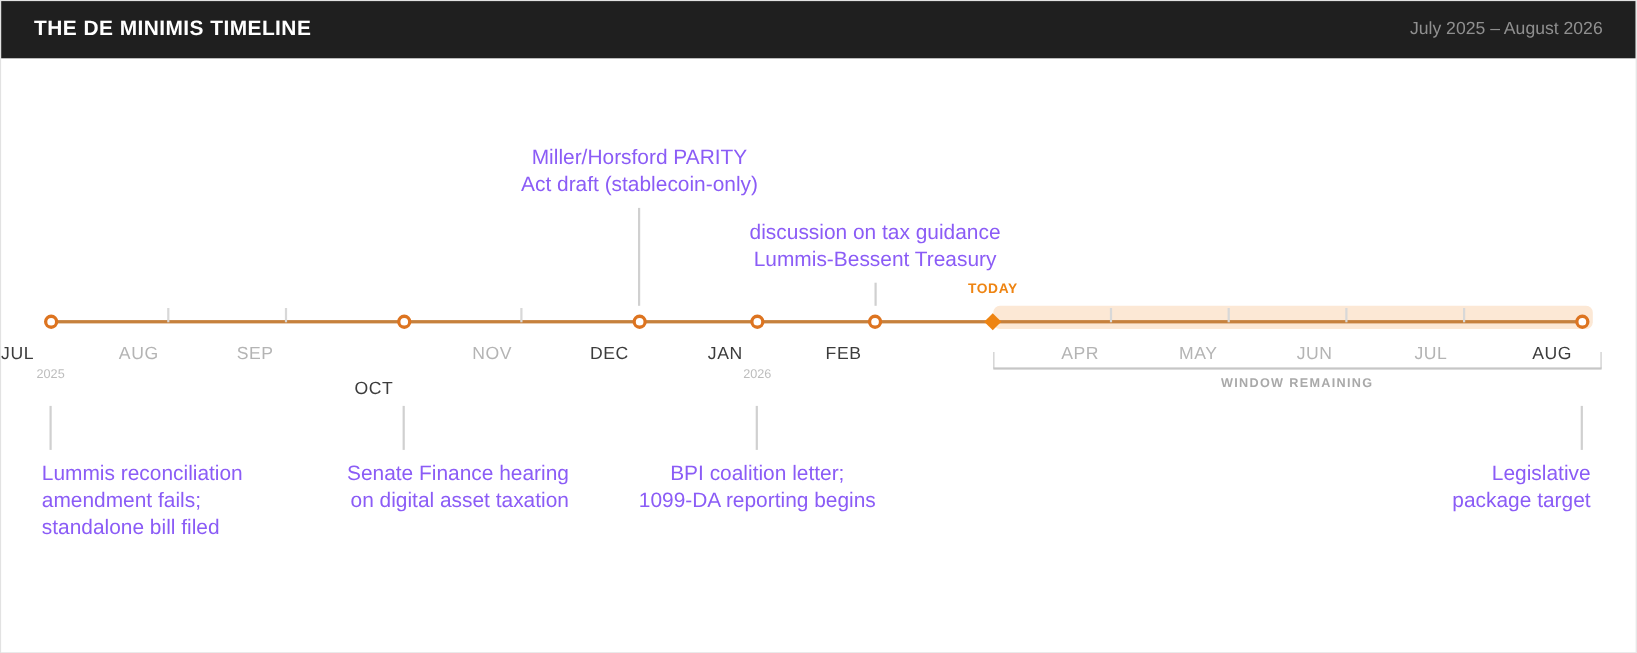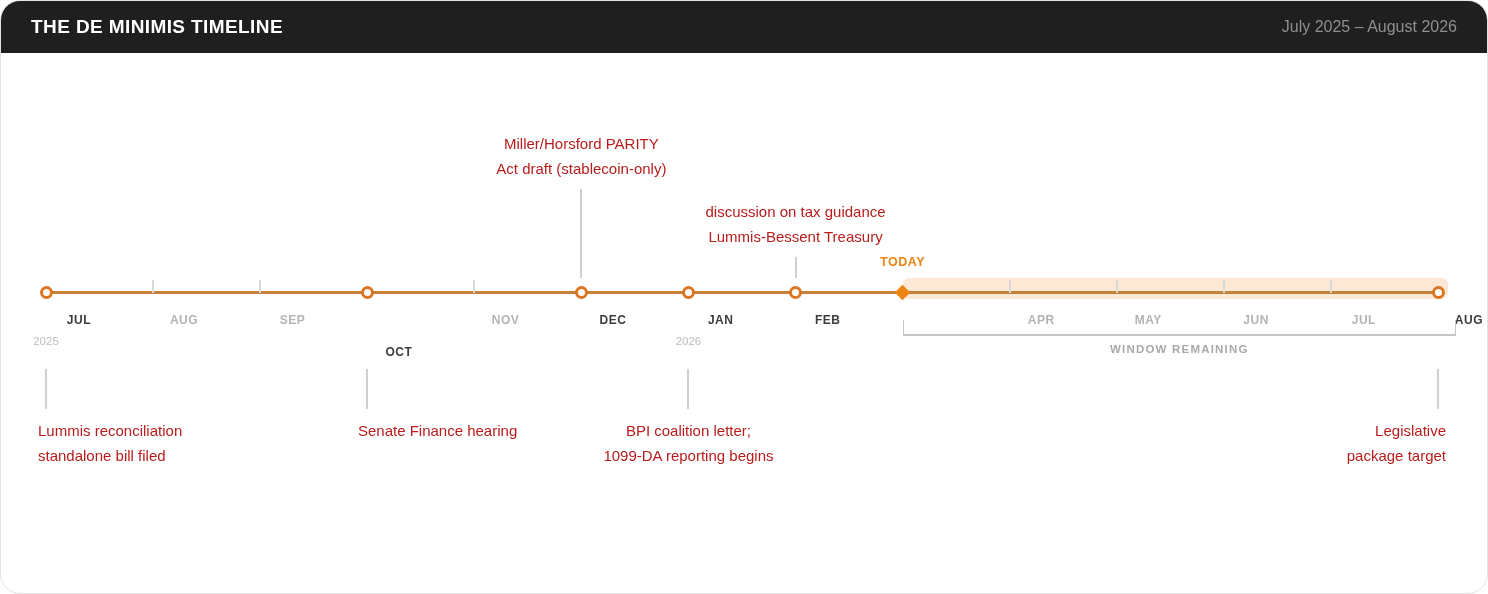--- a/index.html
+++ b/index.html
@@ -1,34 +1,34 @@
 <!DOCTYPE html>
 <html><head>
 <meta charset="utf-8">
 <style>
   * { margin:0; padding:0; box-sizing:border-box; }
   body { background:#ffffff; font-family:"Liberation Sans", sans-serif; }
   .card { position:relative; width:1488px; height:594px; background:#ffffff;
-          border:1px solid #e2e2e2; border-radius:20px; overflow:hidden; }
+          border:1px solid #e2e2e2; border-radius:0; overflow:hidden; }
   .header { position:absolute; top:0; left:0; width:100%; height:52px; background:#1f1f1f;
             display:flex; align-items:center; justify-content:space-between; padding:0 30px; }
   .header .title { color:#ffffff; font-size:19px; font-weight:700; letter-spacing:.4px; }
   .header .range { color:#8f8f8f; font-size:16px; font-weight:400; }
   #timeline-area { position:absolute; inset:0; }
   #timeline-area > div { position:absolute; }
   .band { border-radius:6px; }
   .tick { width:2px; height:13px; background:#d8d8d8; }
   .circle { width:13px; height:13px; border-radius:50%; background:#fff; border:3.5px solid #dd7420; }
   .diamond { width:11px; height:11px; transform:rotate(45deg); }
-  .m-label { width:90px; text-align:right; font-size:12px; font-weight:700; letter-spacing:.5px; color:#3c3c3c; }
+  .m-label { width:90px; text-align:left; font-size:16px; font-weight:400; letter-spacing:.5px; color:#3c3c3c; }
   .m-label.minor { color:#b4b4b4; }
   .year { width:60px; text-align:center; font-size:11.5px; color:#bdbdbd; }
   .today-label { width:80px; text-align:center; font-size:12.5px; font-weight:700; letter-spacing:.6px; color:#e8830f; }
   .conn { width:2px; background:#d0d0d0; }
-  .ann { font-size:15px; line-height:24.5px; color:#b91c1c; }
+  .ann { font-size:19px; line-height:24.5px; color:#8b5cf6; }
   .ann.center { text-align:center; }
   .bracket-h { height:1.5px; background:#c6c6c6; }
   .bracket-v { width:1.5px; height:15px; background:#c6c6c6; }
   .window-label { font-size:11.5px; font-weight:700; letter-spacing:1.2px; color:#a9a9a9; text-align:center; }
 </style>
 </head>
 <body>
 
 <div class="card">
   <div class="header" style="background: rgb(31, 31, 31);">
@@ -78,25 +78,27 @@
       </div>
       <div class="conn" style="left: 579.385px; top: 188px; height: 89px;"></div>
       <div class="ann center" style="left: 604.538px; top: 199px; width: 380px;">
         <div>discussion on tax guidance</div>
         <div>Lummis-Bessent Treasury</div>
       </div>
       <div class="conn" style="left: 793.538px; top: 256px; height: 21px;"></div>
       <div class="conn" style="left: 44px; top: 368px; height: 40px;"></div>
       <div class="ann" style="top: 418px; width: 300px; text-align: left; left: 37px;">
         <div>Lummis reconciliation</div>
+        <div>amendment fails;</div>
         <div>standalone bill filed</div>
       </div>
       <div class="conn" style="left: 365.231px; top: 368px; height: 40px;"></div>
       <div class="ann" style="top: 418px; width: 300px; text-align: right; left: 216.231px;">
         <div>Senate Finance hearing</div>
+        <div>on digital asset taxation</div>
       </div>
       <div class="conn" style="left: 686.462px; top: 368px; height: 40px;"></div>
       <div class="ann" style="top: 418px; width: 300px; text-align: center; left: 537.462px;">
         <div>BPI coalition letter;</div>
         <div>1099-DA reporting begins</div>
       </div>
       <div class="conn" style="left: 1436px; top: 368px; height: 40px;"></div>
       <div class="ann" style="top: 418px; width: 300px; text-align: right; left: 1145px;">
         <div>Legislative</div>
         <div>package target</div>

